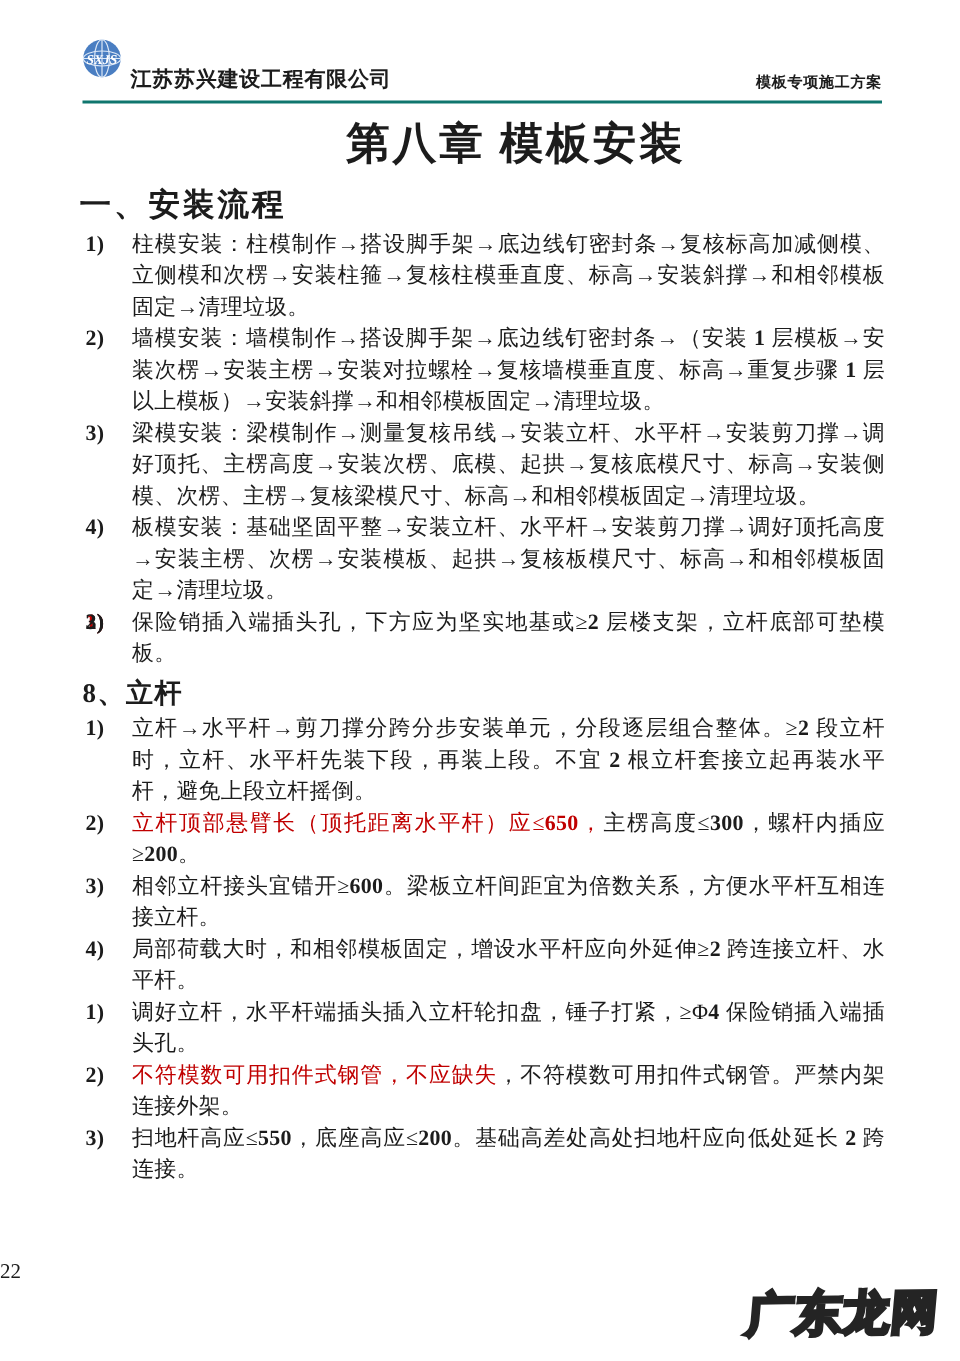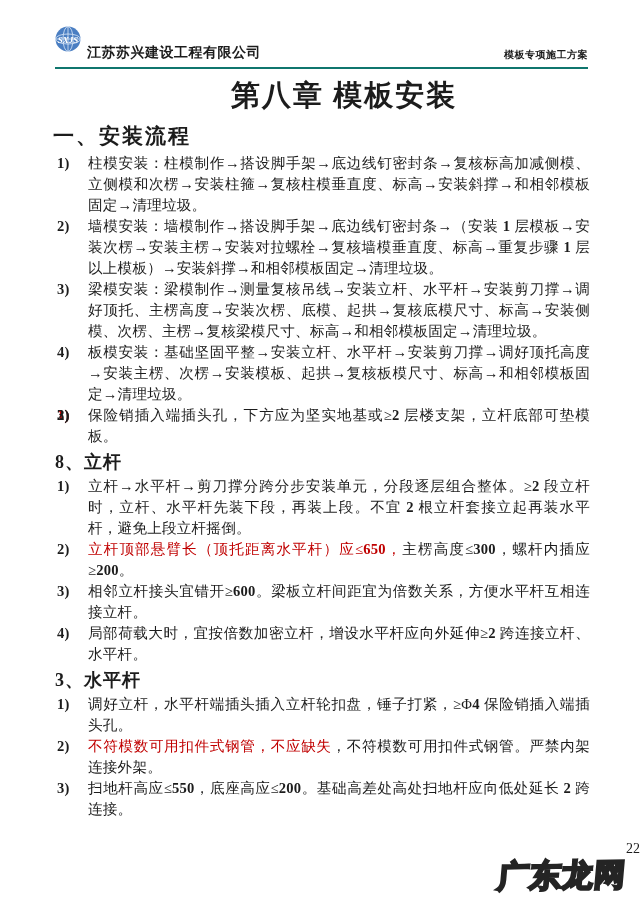--- a/index.html
+++ b/index.html
@@ -46,21 +46,21 @@
   }
   .item .marker{
     position:absolute;left:2px;top:0;
     font-weight:bold;
   }
   .red{color:#c00000;}
   .b{font-weight:bold;}
   
   .page-number{
     position:absolute;left:0;right:0;bottom:50px;
-    text-align:right;font-size:14px;
+    text-align:left;font-size:14px;
   }
   .watermark{
     position:absolute;right:14px;bottom:10px;
     font-family:"DejaVu Sans","Liberation Sans",sans-serif;
     font-size:31px;font-weight:bold;
     color:#ffffff;
     -webkit-text-stroke:2.5px #242424;
     text-stroke:2.5px #242424;
     transform:skewX(-6deg) rotate(-1deg);
     letter-spacing:1px;
@@ -95,22 +95,21 @@
       <div class="item"><span class="marker">2)</span><span><span>墙模安装：墙模制作→搭设脚手架→底边线钉密封条→（安装 </span><span class="b">1</span><span> 层模板→安装次楞→安装主楞→安装对拉螺栓→复核墙模垂直度、标高→重复步骤 </span><span class="b">1</span><span> 层以上模板）→安装斜撑→和相邻模板固定→清理垃圾。</span></span></div>
       <div class="item"><span class="marker">3)</span><span><span>梁模安装：梁模制作→测量复核吊线→安装立杆、水平杆→安装剪刀撑→调好顶托、主楞高度→安装次楞、底模、起拱→复核底模尺寸、标高→安装侧模、次楞、主楞→复核梁模尺寸、标高→和相邻模板固定→清理垃圾。</span></span></div>
       <div class="item"><span class="marker">4)</span><span><span>板模安装：基础坚固平整→安装立杆、水平杆→安装剪刀撑→调好顶托高度→安装主楞、次楞→安装模板、起拱→复核板模尺寸、标高→和相邻模板固定→清理垃圾。</span></span></div>
       <div class="item red"><span class="marker">1)</span></div>
       <div class="item"><span class="marker">2)</span></div>
       <div class="item"><span class="marker">3)</span><span><span>保险销插入端插头孔，下方应为坚实地基或≥</span><span class="b">2</span><span> 层楼支架，立杆底部可垫模板。</span></span></div>
       <div class="heading lvl2">8、立杆</div>
       <div class="item"><span class="marker">1)</span><span><span>立杆→水平杆→剪刀撑分跨分步安装单元，分段逐层组合整体。≥</span><span class="b">2</span><span> 段立杆时，立杆、水平杆先装下段，再装上段。不宜 </span><span class="b">2</span><span> 根立杆套接立起再装水平杆，避免上段立杆摇倒。</span></span></div>
       <div class="item"><span class="marker">2)</span><span><span class="red">立杆顶部悬臂长（顶托距离水平杆）应≤</span><span class="b red">650</span><span class="red">，</span><span>主楞高度≤</span><span class="b">300</span><span>，螺杆内插应≥</span><span class="b">200</span><span>。</span></span></div>
       <div class="item"><span class="marker">3)</span><span><span>相邻立杆接头宜错开≥</span><span class="b">600</span><span>。梁板立杆间距宜为倍数关系，方便水平杆互相连接立杆。</span></span></div>
-      <div class="item"><span class="marker">4)</span><span><span>局部荷载大时，宜按倍数加密立杆，增设水平杆应向外延伸≥</span><span class="b">2</span><span> 跨连接立杆、水平杆。</span></span></div>
-      <div class="heading lvl2">3、水平杆</div>
+      <div class="item"><span class="marker">4)</span><span><span>局部荷载大时，和相邻模板固定，增设水平杆应向外延伸≥</span><span class="b">2</span><span> 跨连接立杆、水平杆。</span></span></div>
       <div class="item"><span class="marker">1)</span><span><span>调好立杆，水平杆端插头插入立杆轮扣盘，锤子打紧，≥Φ</span><span class="b">4</span><span> 保险销插入端插头孔。</span></span></div>
       <div class="item"><span class="marker">2)</span><span><span class="red">不符模数可用扣件式钢管，不应缺失</span><span>，不符模数可用扣件式钢管。严禁内架连接外架。</span></span></div>
       <div class="item"><span class="marker">3)</span><span><span>扫地杆高应≤</span><span class="b">550</span><span>，底座高应≤</span><span class="b">200</span><span>。基础高差处高处扫地杆应向低处延长 </span><span class="b">2</span><span> 跨连接。</span></span></div>
     </div>
 
   <div class="page-number">22</div>
 
   <div class="watermark">广东龙网</div>
 
 </div>

